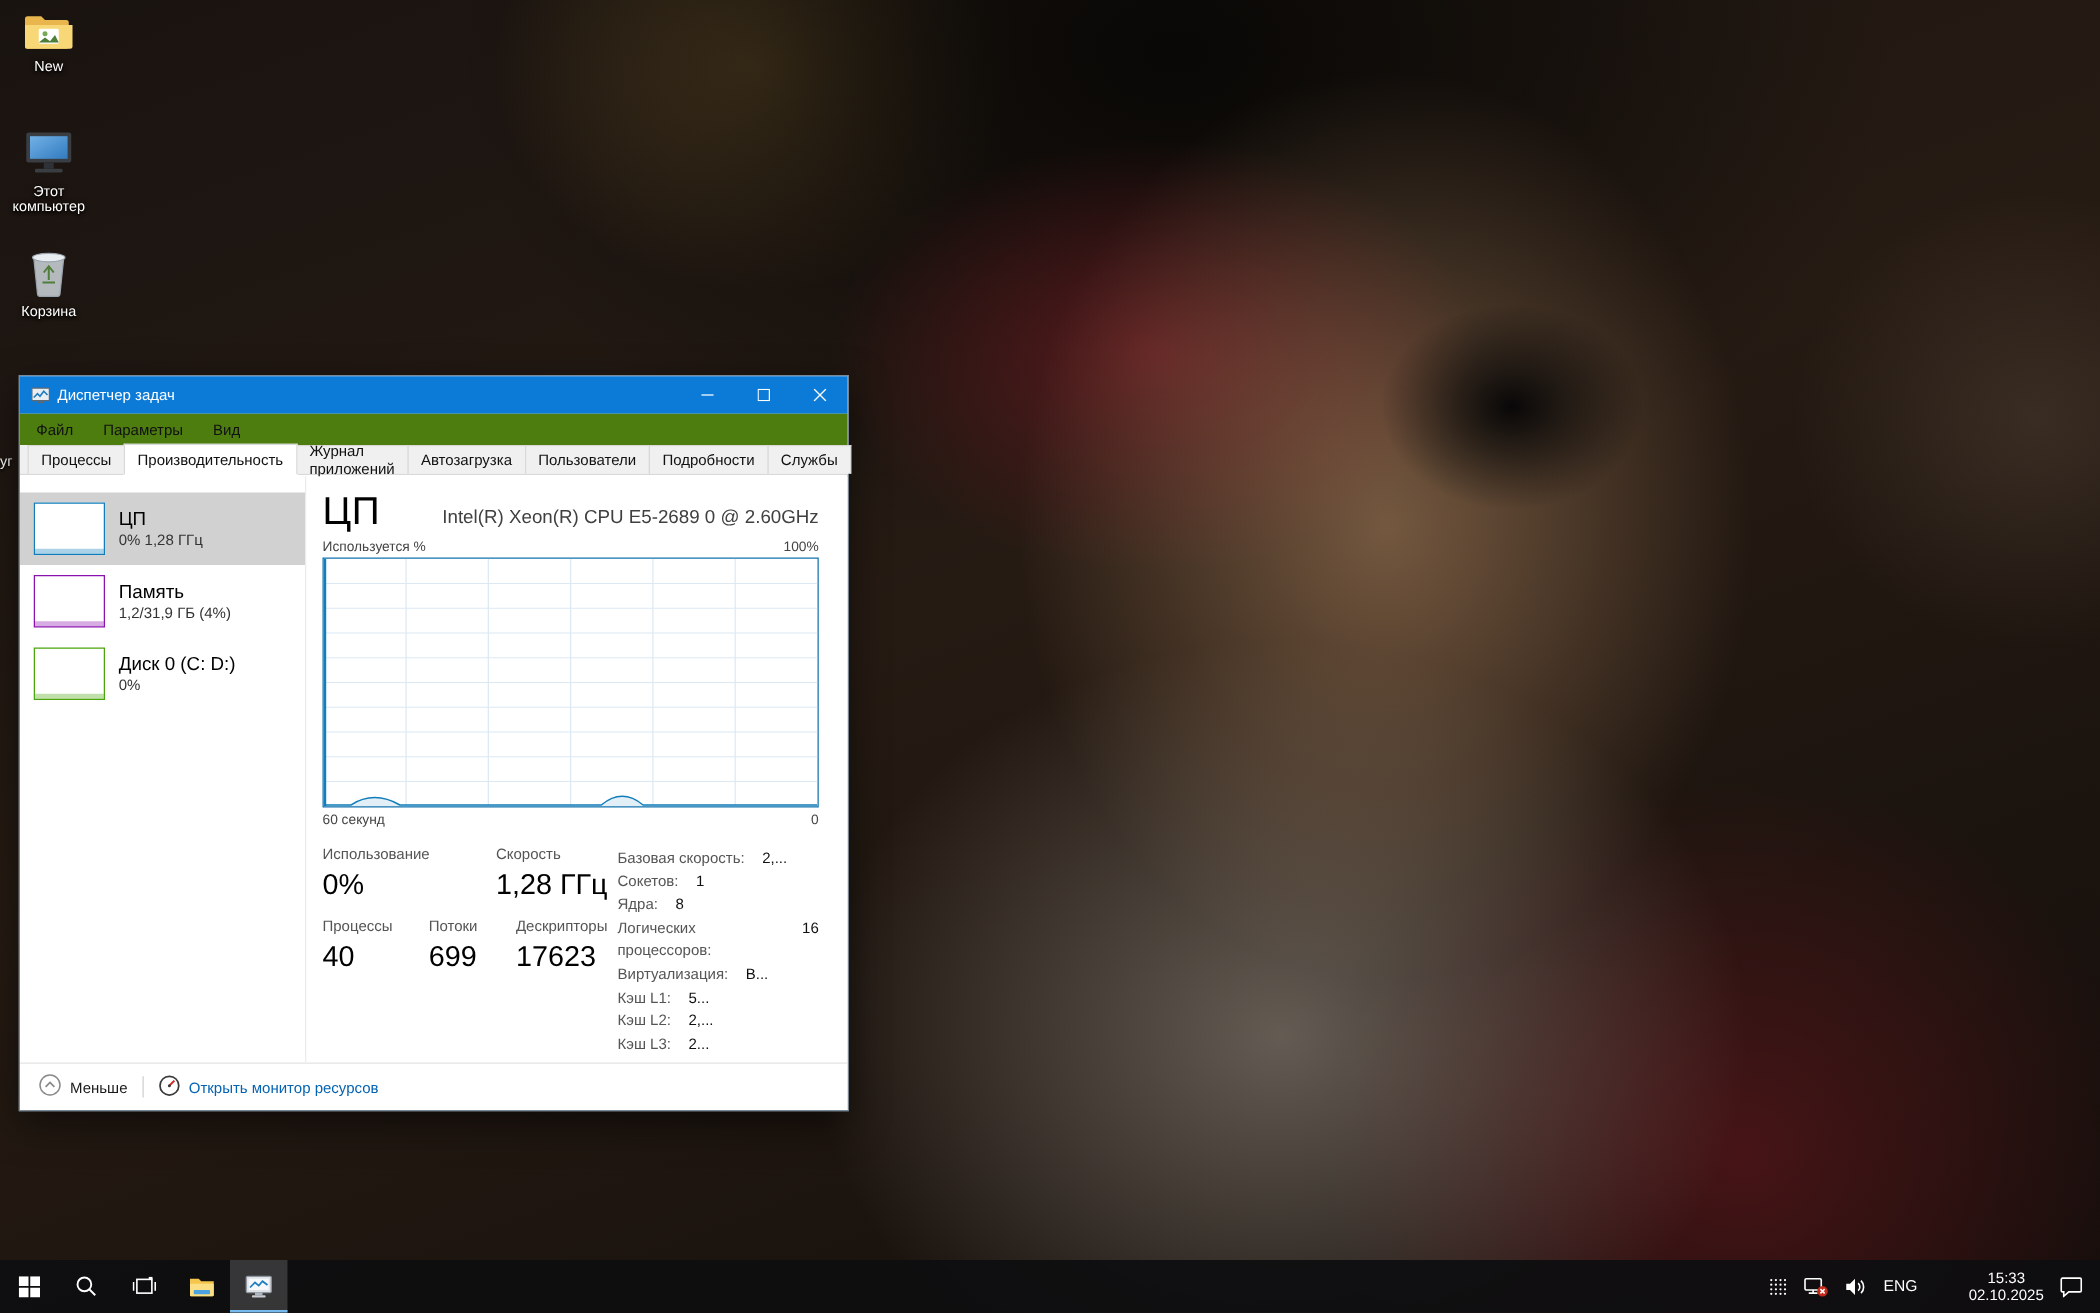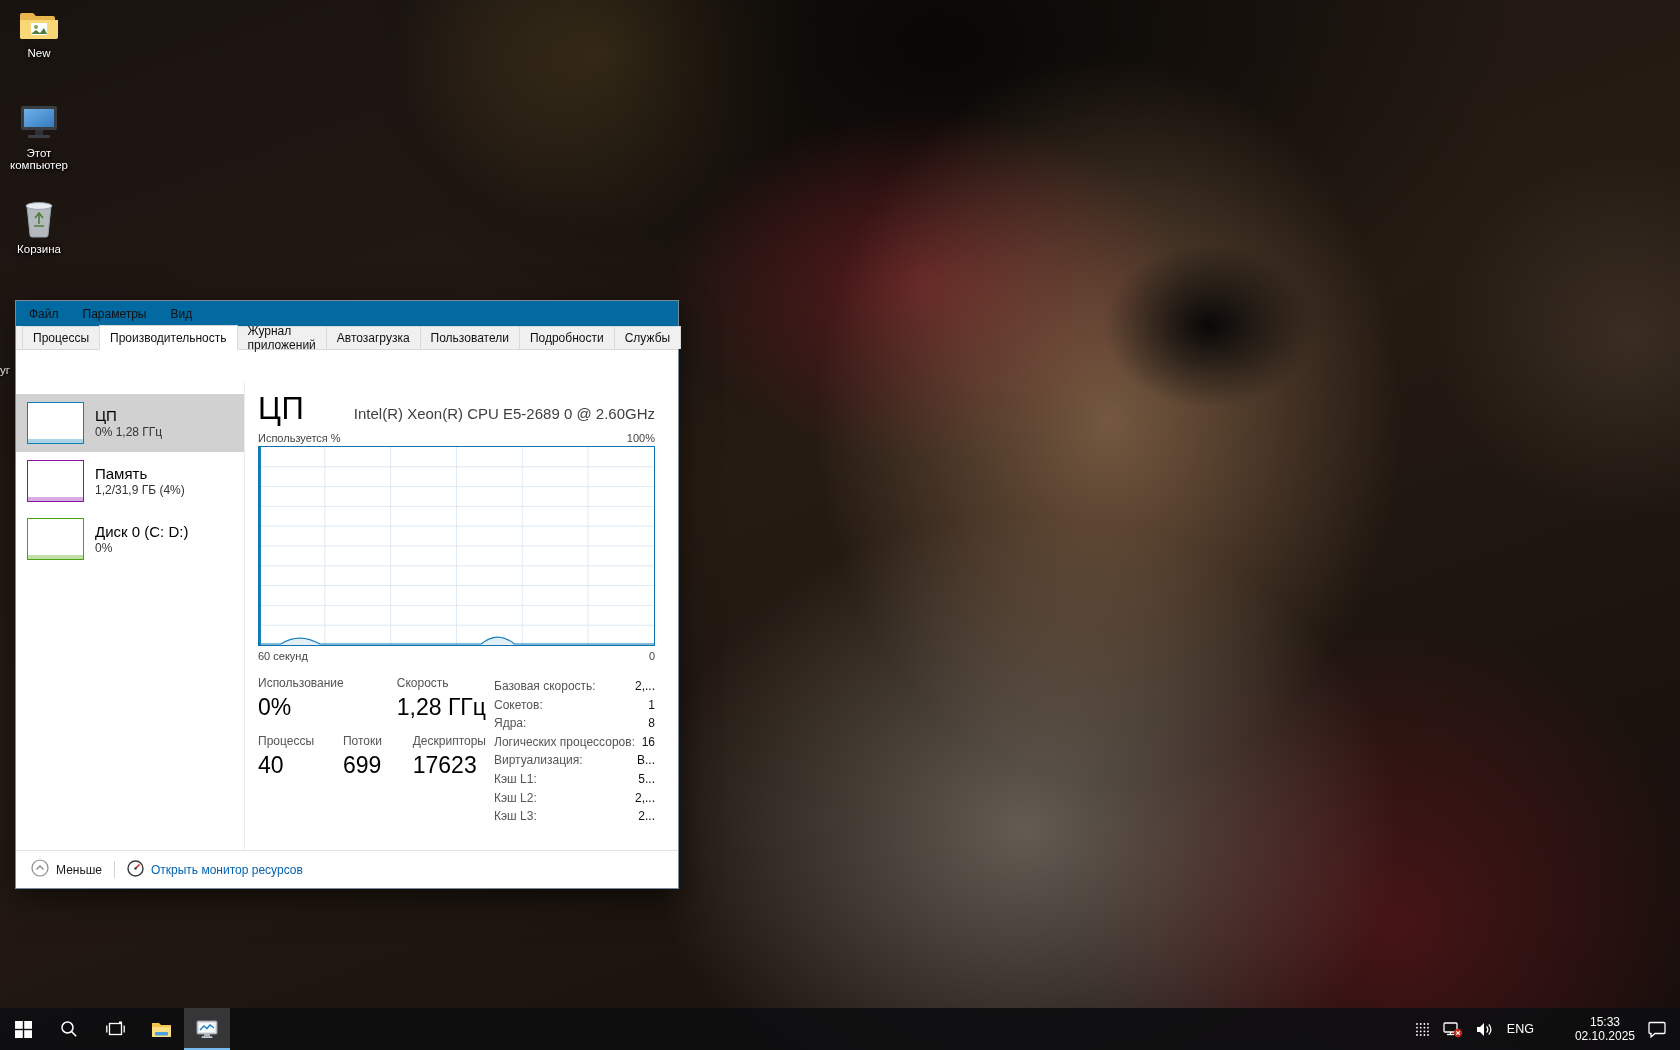--- a/index.html
+++ b/index.html
@@ -28,21 +28,21 @@
 
   
   .win { position:absolute; left:15px; top:300px; width:664px; height:589px; background:#fff;
     border:1px solid rgba(10,40,70,0.55); box-shadow:0 10px 30px rgba(0,0,0,0.55); }
   .titlebar { height:30px; background:#0c7bd8; display:flex; align-items:center; color:#fff; }
   .titlebar .t-icon { margin:0 6px 0 9px; display:flex; }
   .titlebar .t-text { font-size:12px; flex:1; }
   .cap-btn { width:45px; height:30px; display:flex; align-items:center; justify-content:center; }
   .cap-btn svg { display:block; }
 
-  .menubar { height:25px; background:#0369a1; display:flex; align-items:center; gap:24px; padding-left:13px;
+  .menubar { height:25px; background:#4d7c0f; display:flex; align-items:center; gap:24px; padding-left:13px;
     font-size:12px; color:#111; border-bottom:0; }
 
   .tabstrip { height:24px; background:#f0f0f0; display:flex; align-items:flex-end; padding-left:6px;
     border-bottom:1px solid #d9d9d9; }
   .tab { font-size:12px; color:#111; padding:4px 10px 4px; border:1px solid #d9d9d9; border-bottom:none;
     background:#f0f0f0; margin-right:-1px; height:23px; display:flex; align-items:center; }
   .tab.active { background:#fff; height:25px; margin-bottom:-1px; border-bottom:1px solid #fff; position:relative; z-index:2; }
 
   .content { position:absolute; top:80px; bottom:38px; left:0; right:0; display:flex; background:#fff; }
 
@@ -67,21 +67,21 @@
 
   .stats { display:flex; margin-top:14px; }
   .stats-left { width:228px; flex:none; }
   .srow { display:flex; margin-bottom:13px; }
   .scell { margin-right:26px; }
   .scell:last-child { margin-right:0; }
   .slabel { font-size:12px; color:#555; line-height:14px; white-space:nowrap; }
   .sval { font-size:23px; color:#000; line-height:28px; margin-top:3px; white-space:nowrap; }
 
   .details { flex:1; margin-left:8px; padding-top:1px; }
-  .drow { display:flex; justify-content:space-between; font-size:12px; line-height:18.6px; }
+  .drow { display:flex; justify-content:flex-start; font-size:12px; line-height:18.6px;gap:14px; }
   .dlabel { color:#555; }
   .dval { color:#111; }
 
   
   .win-footer { position:absolute; bottom:0; left:0; right:0; height:38px; border-top:1px solid #e3e3e3;
     display:flex; align-items:center; padding-left:15px; background:#fff; }
   .less { display:flex; align-items:center; gap:7px; font-size:12px; color:#1a1a1a; }
   .vsep { width:1px; height:17px; background:#d0d0d0; margin:0 12px; }
   .resmon { display:flex; align-items:center; gap:7px; font-size:12px; color:#0563b1; }
 
@@ -141,20 +141,45 @@
       <path d="M14 20 l4 -5 4 5 M18 15 v11 M13 28 l10 0" stroke="#4f7d3a" stroke-width="1.6" fill="none"></path>
     </svg>
   </span>
   <span>Корзина</span>
 </div>
 
 <span class="label-fragment">уг</span>
 
 <div class="win">
 
+  <div class="titlebar">
+    <span class="t-icon">
+      <svg width="15" height="15" viewBox="0 0 15 15">
+        <rect x="0.5" y="1.5" width="14" height="10" fill="#e9eef3" stroke="#5d6a75" stroke-width="1"></rect>
+        <polyline points="2,9 5,6 7,8 10,4 13,7" fill="none" stroke="#1f7ec2" stroke-width="1.3"></polyline>
+        <rect x="5" y="12" width="5" height="1.5" fill="#5d6a75"></rect>
+      </svg>
+    </span>
+    <span class="t-text">Диспетчер задач</span>
+    <span class="cap-btn">
+      <svg width="10" height="10" viewBox="0 0 10 10">
+          <rect x="0" y="4.5" width="10" height="1" fill="#fff"></rect>
+        </svg>
+    </span>
+    <span class="cap-btn">
+      <svg width="10" height="10" viewBox="0 0 10 10">
+          <rect x="0.5" y="0.5" width="9" height="9" fill="none" stroke="#fff" stroke-width="1"></rect>
+        </svg>
+    </span>
+    <span class="cap-btn">
+      <svg width="10" height="10" viewBox="0 0 10 10">
+          <path d="M0 0 L10 10 M10 0 L0 10" stroke="#fff" stroke-width="1.1"></path>
+        </svg>
+    </span>
+  </div>
 
   <div class="menubar">
     <span>Файл</span>
     <span>Параметры</span>
     <span>Вид</span>
   </div>
 
   <div class="tabstrip">
     <span class="tab">Процессы</span>
     <span class="tab active">Производительность</span>

